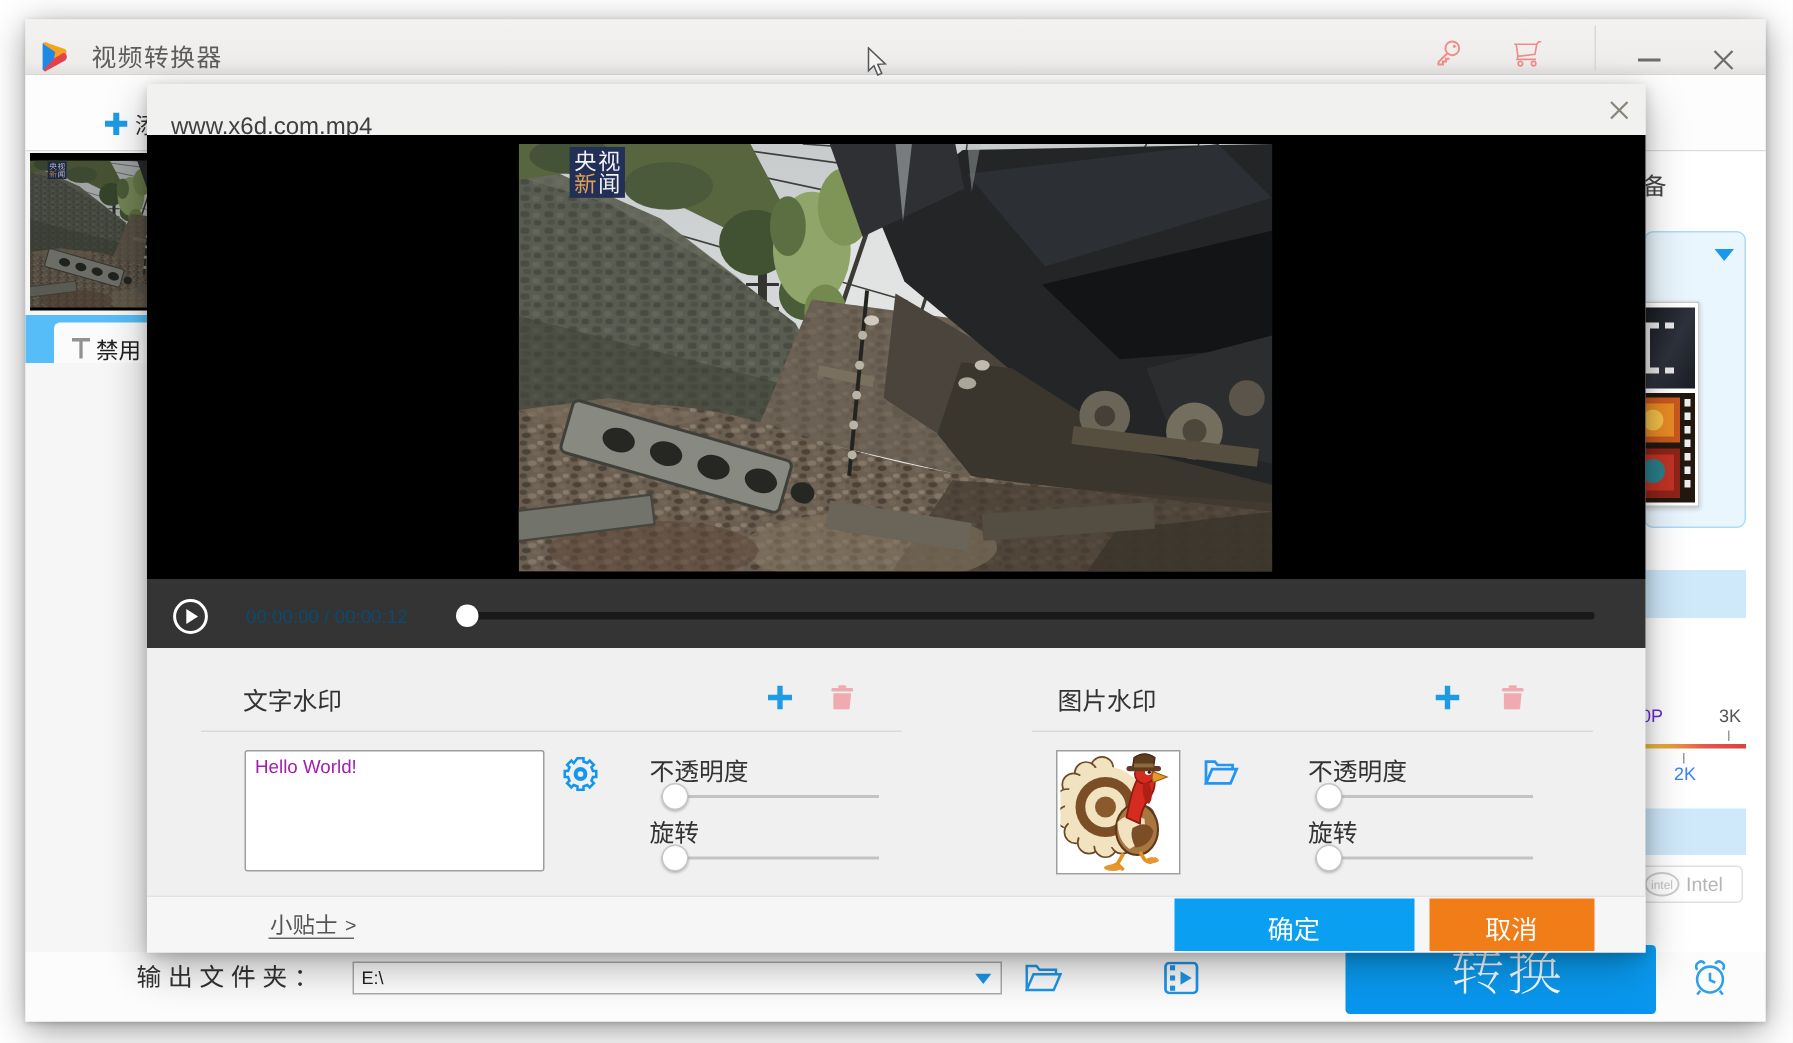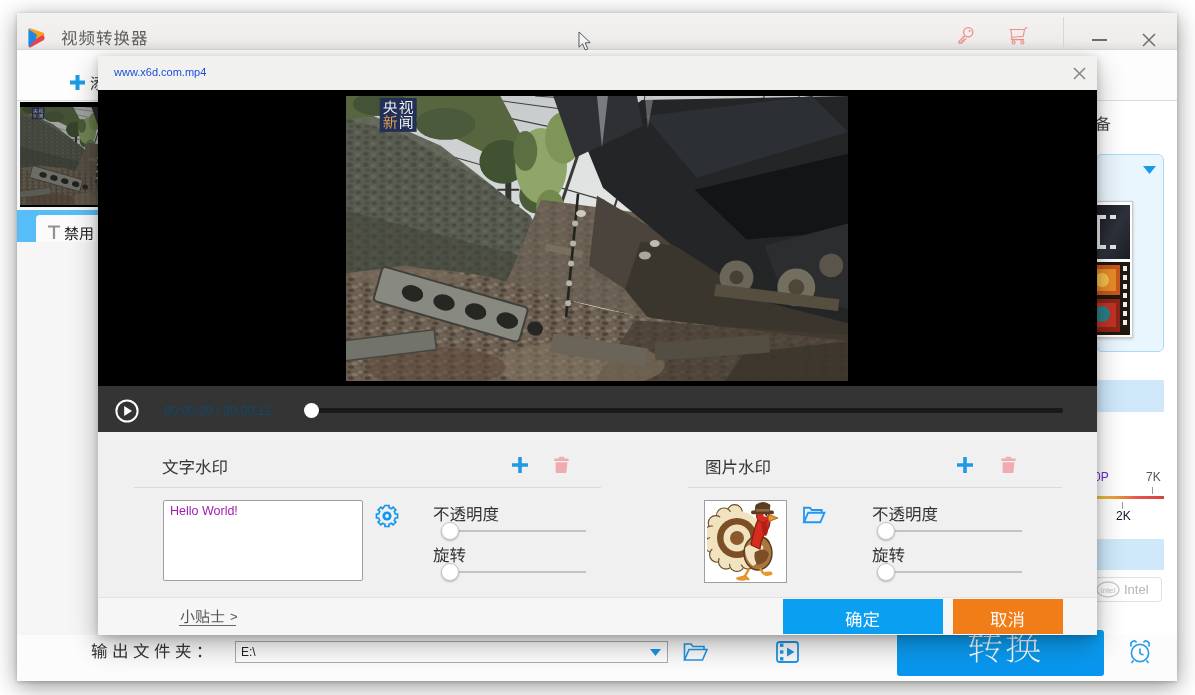--- a/index.html
+++ b/index.html
@@ -289,25 +289,25 @@
 <rect x="39" y="22" width="4" height="5"></rect>
       <rect x="39" y="31" width="4" height="5"></rect>
 <rect x="39" y="40" width="4" height="5"></rect>
       <rect x="39" y="49" width="4" height="5"></rect>
 <rect x="39" y="58" width="4" height="5"></rect>
     </g>
   </svg>
 <div class="abs" style="left:1085px;top:380px;width:79px;height:32px;background:#cfe9fb"></div>
 <div class="abs" style="left:1085px;top:539px;width:79px;height:31px;background:#cfe9fb"></div>
 <div class="abs" style="left:1094px;top:470px;font-size:12px;color:#6d28d9">0P</div>
-<div class="abs" style="left:1146px;top:470px;font-size:12px;color:#555">7K</div>
+<div class="abs" style="left:1146px;top:470px;font-size:12px;color:#555">3K</div>
 <div class="abs" style="left:1152px;top:487px;width:1px;height:7px;background:#999"></div>
 <div class="abs" style="left:1085px;top:496px;width:79px;height:3px;background:linear-gradient(to right,#ecd23e,#e9a63a,#e4564e,#d9423e)"></div>
 <div class="abs" style="left:1122px;top:502px;width:1px;height:7px;background:#999"></div>
-<div class="abs" style="left:1116px;top:509px;font-size:12px;color:#0f172a">2K</div>
+<div class="abs" style="left:1116px;top:509px;font-size:12px;color:#3b82f6">2K</div>
 <div class="abs" style="left:1083px;top:577px;width:79px;height:25px;background:#fff;border:1px solid #e0e0e0;border-radius:4px"></div>
 <svg class="abs" style="left:1096px;top:581px" width="24" height="17">
     <ellipse cx="12" cy="8.5" rx="11" ry="7.5" fill="none" stroke="#cdcdcd" stroke-width="1.3"></ellipse>
     <text x="12" y="11.5" font-size="8" fill="#c4c4c4" text-anchor="middle" font-family="Liberation Sans">intel</text>
   </svg>
 <div class="abs" style="left:1124px;top:582px;font-size:13px;color:#b5b5b5">Intel</div>
 <div class="abs" style="left:17px;top:635px;width:1160px;height:46px;background:#fcfcfc"></div>
 <svg style="position:absolute;left:91.0px;top:644.0px;overflow:visible" width="126" height="18">
     <g fill="#333" transform="translate(0,13.20) scale(0.01650,-0.01650)">
       <use href="#g11" x="0"></use>
@@ -349,21 +349,21 @@
 <g fill="none" stroke="#2f9fe9" stroke-width="1.7">
 <circle cx="14" cy="15" r="8.6"></circle>
 <path d="M14,10.5 V15.5 L17.5,17"></path>
 <path d="M5.5,8.5 Q3.5,5.5 6.5,3.5 Q9,2 10.5,4.5"></path>
 <path d="M22.5,8.5 Q24.5,5.5 21.5,3.5 Q19,2 17.5,4.5"></path>
 <path d="M7.5,22.5 L5.5,25 M20.5,22.5 L22.5,25"></path>
 </g>
   </svg>
 <div class="abs" style="left:98px;top:56px;width:999px;height:579px;background:#f0f0f0;box-shadow:0 10px 26px rgba(0,0,0,.30),0 2px 8px rgba(0,0,0,.18)"></div>
 <div class="abs" style="left:98px;top:56px;width:999px;height:34px;background:#f1f1f0"></div>
-<div class="abs" style="left:114px;top:66px;font-size:11px;color:#1d4ed8">www.x6d.com.mp4</div>
+<div class="abs" style="left:114px;top:76px;font-size:16px;color:#404040">www.x6d.com.mp4</div>
 <svg class="abs" style="left:1073px;top:67px" width="13" height="13">
 <path d="M1,1 L12,12 M12,1 L1,12" stroke="#8a857c" stroke-width="1.5" fill="none"></path>
   </svg>
 <div class="abs" style="left:98px;top:90px;width:999px;height:296px;background:#000"></div>
 <svg class="abs" style="left:345px;top:96px" width="504" height="285" viewBox="0 0 504 286">
     <use href="#scene"></use>
   </svg>
 <div class="abs" style="left:98px;top:386px;width:999px;height:46px;background:#343434"></div>
 <svg class="abs" style="left:115px;top:399px" width="24" height="24">
 <circle cx="12" cy="12" r="10.6" fill="none" stroke="#fff" stroke-width="2"></circle>

